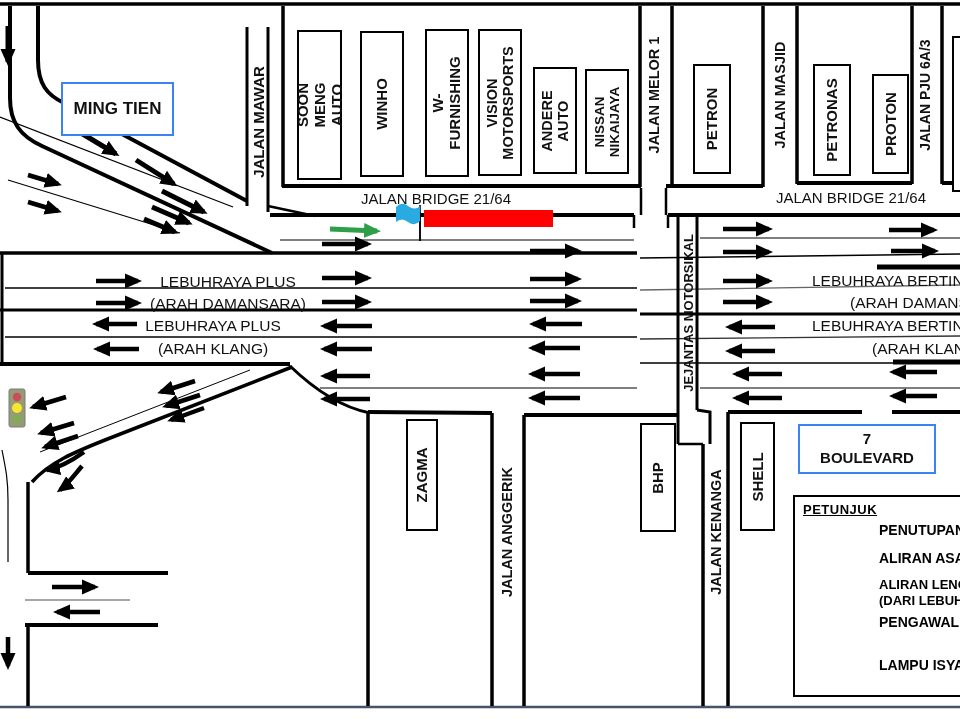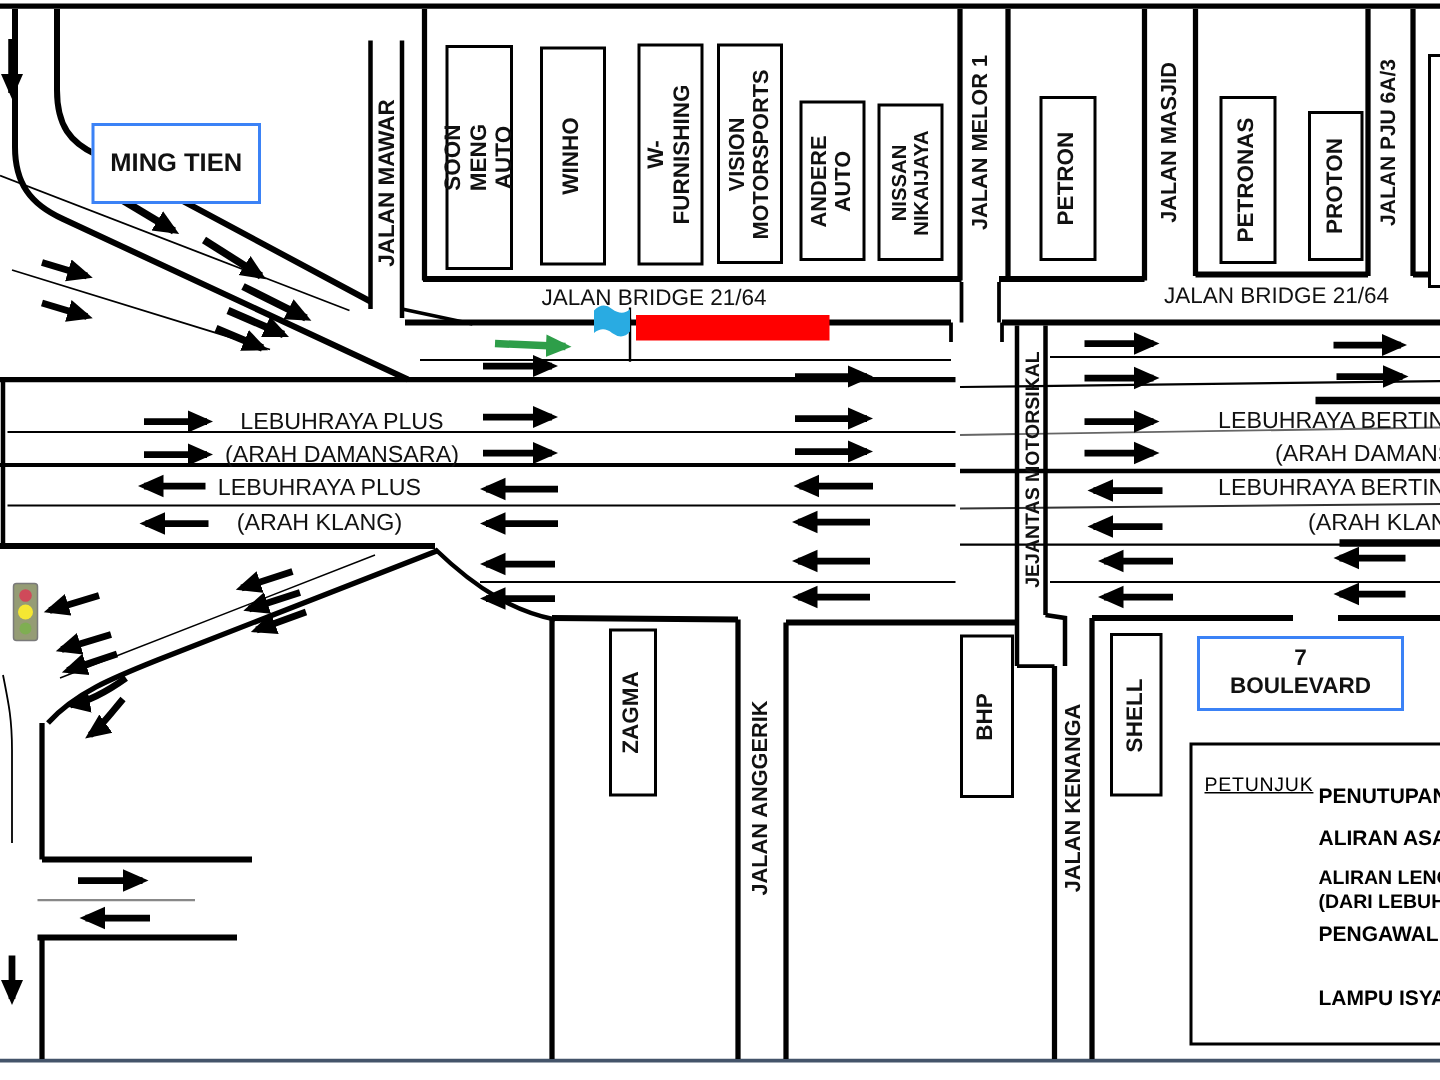--- a/index.html
+++ b/index.html
@@ -12,21 +12,21 @@
           white-space:pre-line;text-align:center;font-weight:bold;line-height:1.12;color:#111;}
   .vroad{position:absolute;transform:translate(-50%,-50%) rotate(-90deg);
          white-space:nowrap;font-weight:bold;z-index:2;color:#111;}
   .hbox{position:absolute;border:2px solid #3b82f6;background:#fff;z-index:3;
         display:flex;align-items:center;justify-content:center;text-align:center;
         font-weight:bold;white-space:pre-line;line-height:1.25;color:#111;}
   .hlabel{position:absolute;font-weight:normal;white-space:pre;z-index:2;color:#111;}
   .center{text-align:center;}
   #legend{position:absolute;left:793px;top:495px;width:205px;height:198px;
           border:2px solid #000;background:#fff;z-index:3;}
-  #legend .title{position:absolute;left:8px;top:18px;font-weight:normal;font-size:13px;
+  #legend .title{position:absolute;left:8px;top:5px;font-weight:bold;font-size:13px;
                  text-decoration:underline;letter-spacing:.5px;}
   .legitem{position:absolute;left:84px;font-weight:bold;font-size:14px;white-space:pre;}
   .leg-sub{font-size:13px;}
 </style>
 </head>
 <body>
 
 <div id="stage">
 
 <svg width="960" height="720" viewBox="0 0 960 720">

